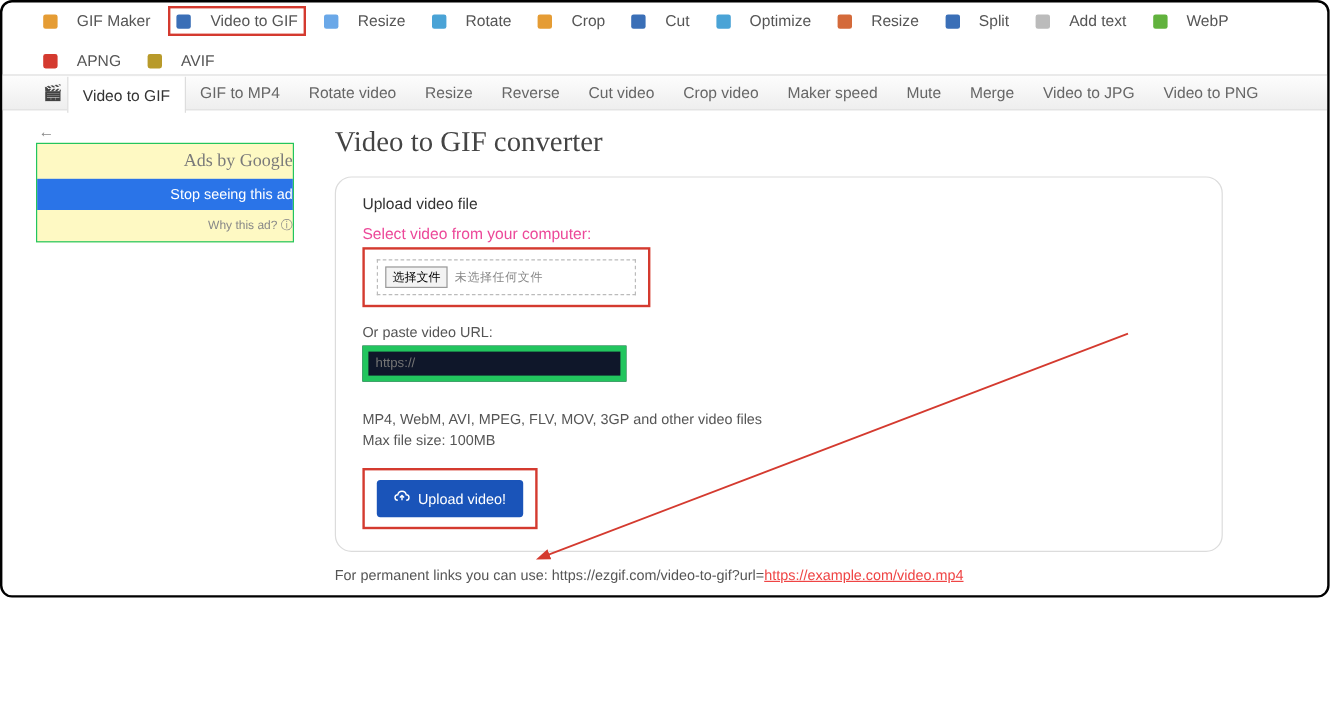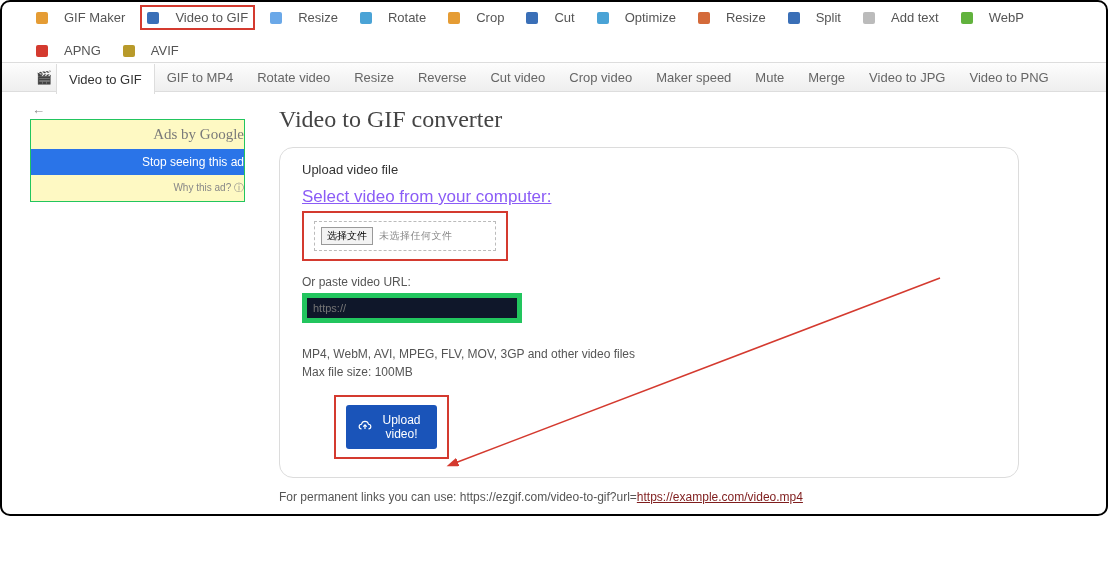--- a/index.html
+++ b/index.html
@@ -124,25 +124,25 @@
     padding: 14px 22px 18px 22px;
     background: #fff;
     position: relative;
     width: 740px;
   }
   .fieldset-lbl {
     font-size: 13px;
     color: #333;
     margin-bottom: 10px;
   }
-  .select-lbl { font-size: 17px; color: #8b5cf6; margin-top: 6px; margin-bottom: 4px; text-decoration: underline; }
+  .select-lbl { font-size: 13px; color: #ec4899; margin-top: 6px; margin-bottom: 4px; }
   .file-box-outline {
     border: 2px solid #d43a2f;
     padding: 8px 10px;
-    width: 206px;
+    width: 240px;
     margin-bottom: 14px;
   }
   .file-inner {
     border: 1px dashed #bbb;
     padding: 5px 6px;
     display: flex;
     align-items: center;
     gap: 6px;
     font-size: 11px;
   }
@@ -160,40 +160,39 @@
     padding: 4px 6px;
     width: 220px;
     font-size: 11px;
     color: #999;
     background: #0f172a;
   }
   .formats { font-size: 12px; color: #555; margin-top: 22px; line-height: 1.5; }
   .upload-outline {
     border: 2px solid #d43a2f;
     padding: 8px 10px;
-    width: 115px;
+    width: 146px;
     margin-top: 14px;
-    margin-left: 32px;
   }
   .upload-btn {
     background: #1a54b9;
     color: #fff;
     border: none;
     border-radius: 3px;
     padding: 8px 12px;
     font-size: 12px;
     display: inline-flex;
     align-items: center;
     gap: 6px;
     cursor: pointer;
     width: 100%;
     justify-content: center;
   }
   .permalink { font-size: 12px; color: #555; margin-top: 12px; }
-  .permalink .lnk { color: #7f1d1d; text-decoration: underline; }
+  .permalink .lnk { color: #ef4444; text-decoration: underline; }
   .arrow-svg { position: absolute; pointer-events: none; }
 </style>
 </head>
 <body>
 
 <div class="page">
 
 
   <div class="topnav" id="topnav">
       <span class="topnav-item">

